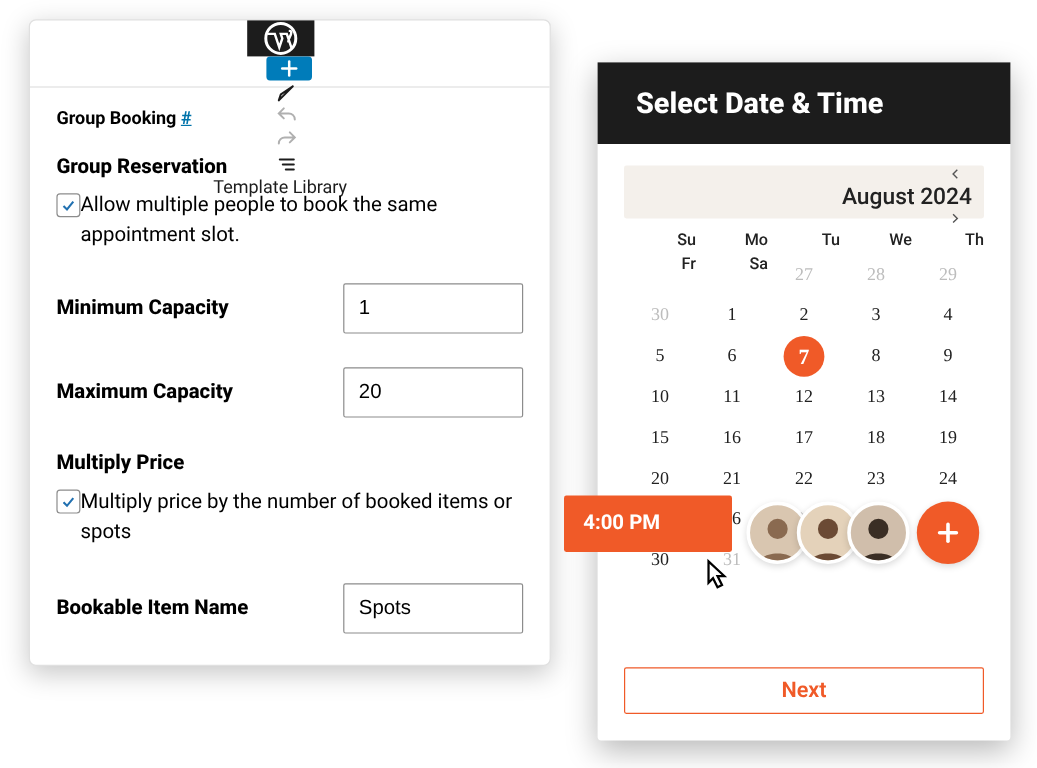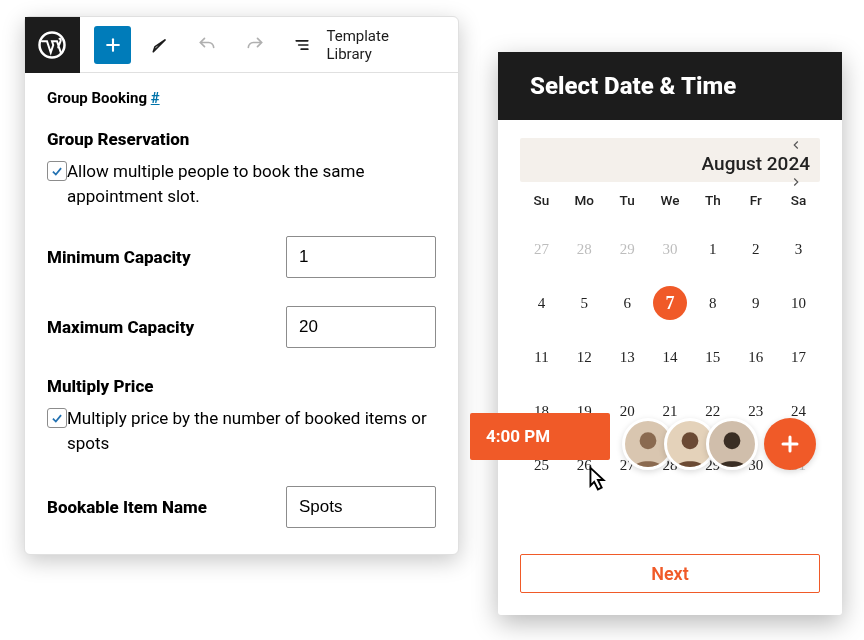--- a/index.html
+++ b/index.html
@@ -22,20 +22,21 @@
     border: 1px solid #e0e0e0;
     border-radius: 6px;
     box-shadow: 0 6px 22px rgba(0,0,0,.22);
   }
   .editor-toolbar {
     display: flex;
     align-items: center;
     height: 56px;
     border-bottom: 1px solid #e0e0e0;
     padding-right: 16px;
+    flex-direction: column;
   }
   .wp-logo {
     width: 56px; height: 56px;
     background: #1c1c1c;
     display:flex;align-items:center;justify-content:center;
   }
   .wp-logo svg { width: 30px; height: 30px; fill:#fff; stroke:#fff;}
   .tb-btn {
     width: 38px; height: 38px;
     margin-left: 10px;
@@ -93,21 +94,21 @@
     background:#f4f0eb;border-radius:2px;
     display:flex;align-items:flex-end;height:44px;
     padding:0 10px;margin-bottom:10px;flex-direction:column;
   }
   .month-nav{
     width:28px;height:28px;display:flex;align-items:center;justify-content:center;
     color:#555;
   }
   .month-nav svg{stroke:#555;}
   .month-title{flex:1;text-align:center;font-size:19px;font-weight:500;color:#222;}
-  .grid{display:grid;grid-template-columns:repeat(7,1fr);text-align:center;row-gap:20px;}
+  .grid{display:grid;grid-template-columns:repeat(5,1fr);text-align:right;row-gap:0;}
   .dow{font-size:13.5px;color:#222;font-weight:500;padding-bottom:4px;}
   .day{font-size:15px;color:#222;height:34px;display:flex;align-items:center;justify-content:center;font-family:Liberation Serif, serif;}
   .day.dim{color:#bdbdbd;}
   .day.sel span{
     width:34px;height:34px;border-radius:50%;
     background:#f05a28;color:#fff;display:flex;align-items:center;justify-content:center;
     font-size:18px;font-weight:600;
   }
   .next-btn{
     margin-top:72px;

